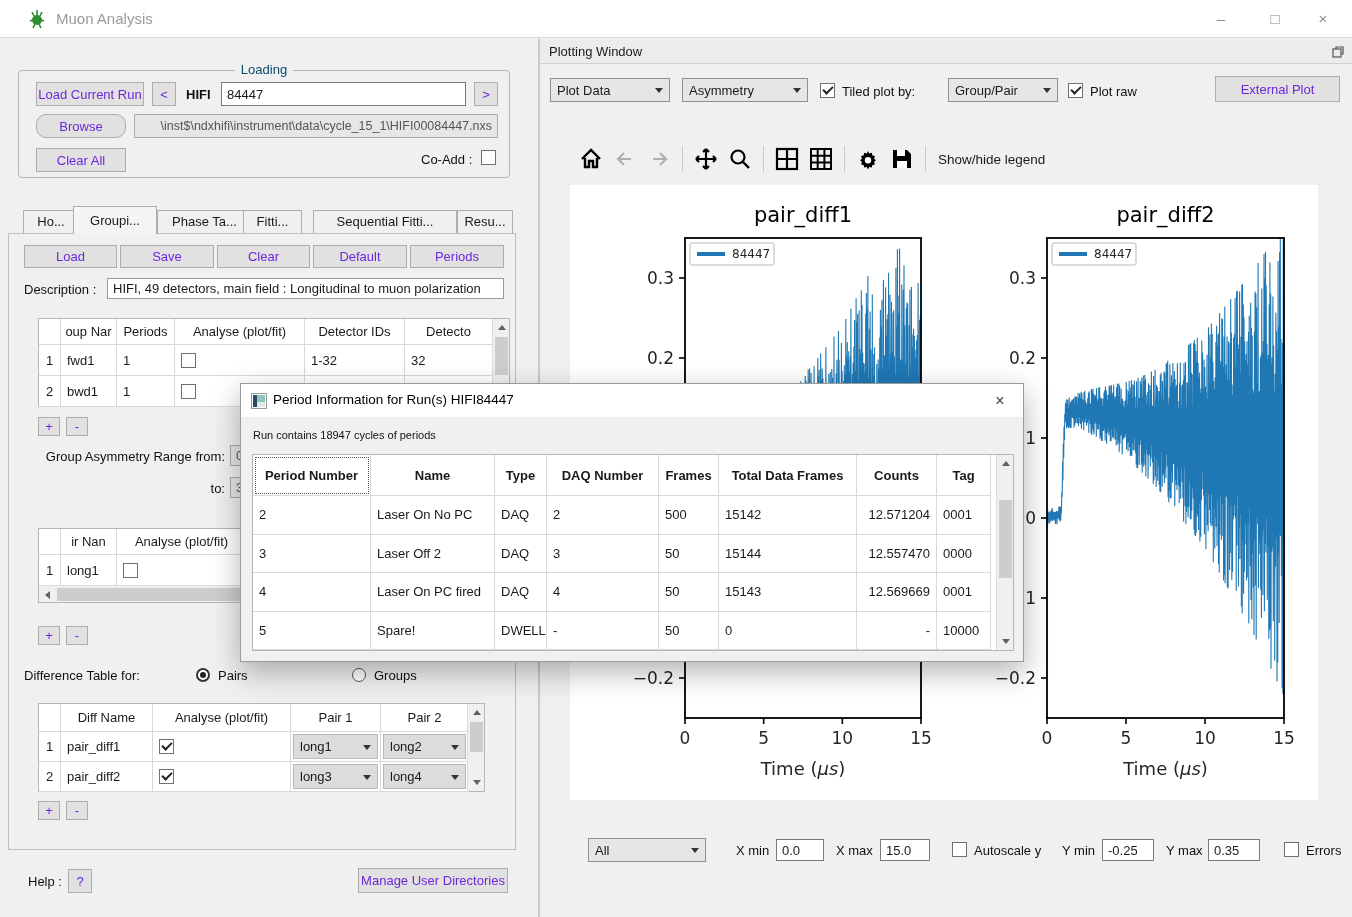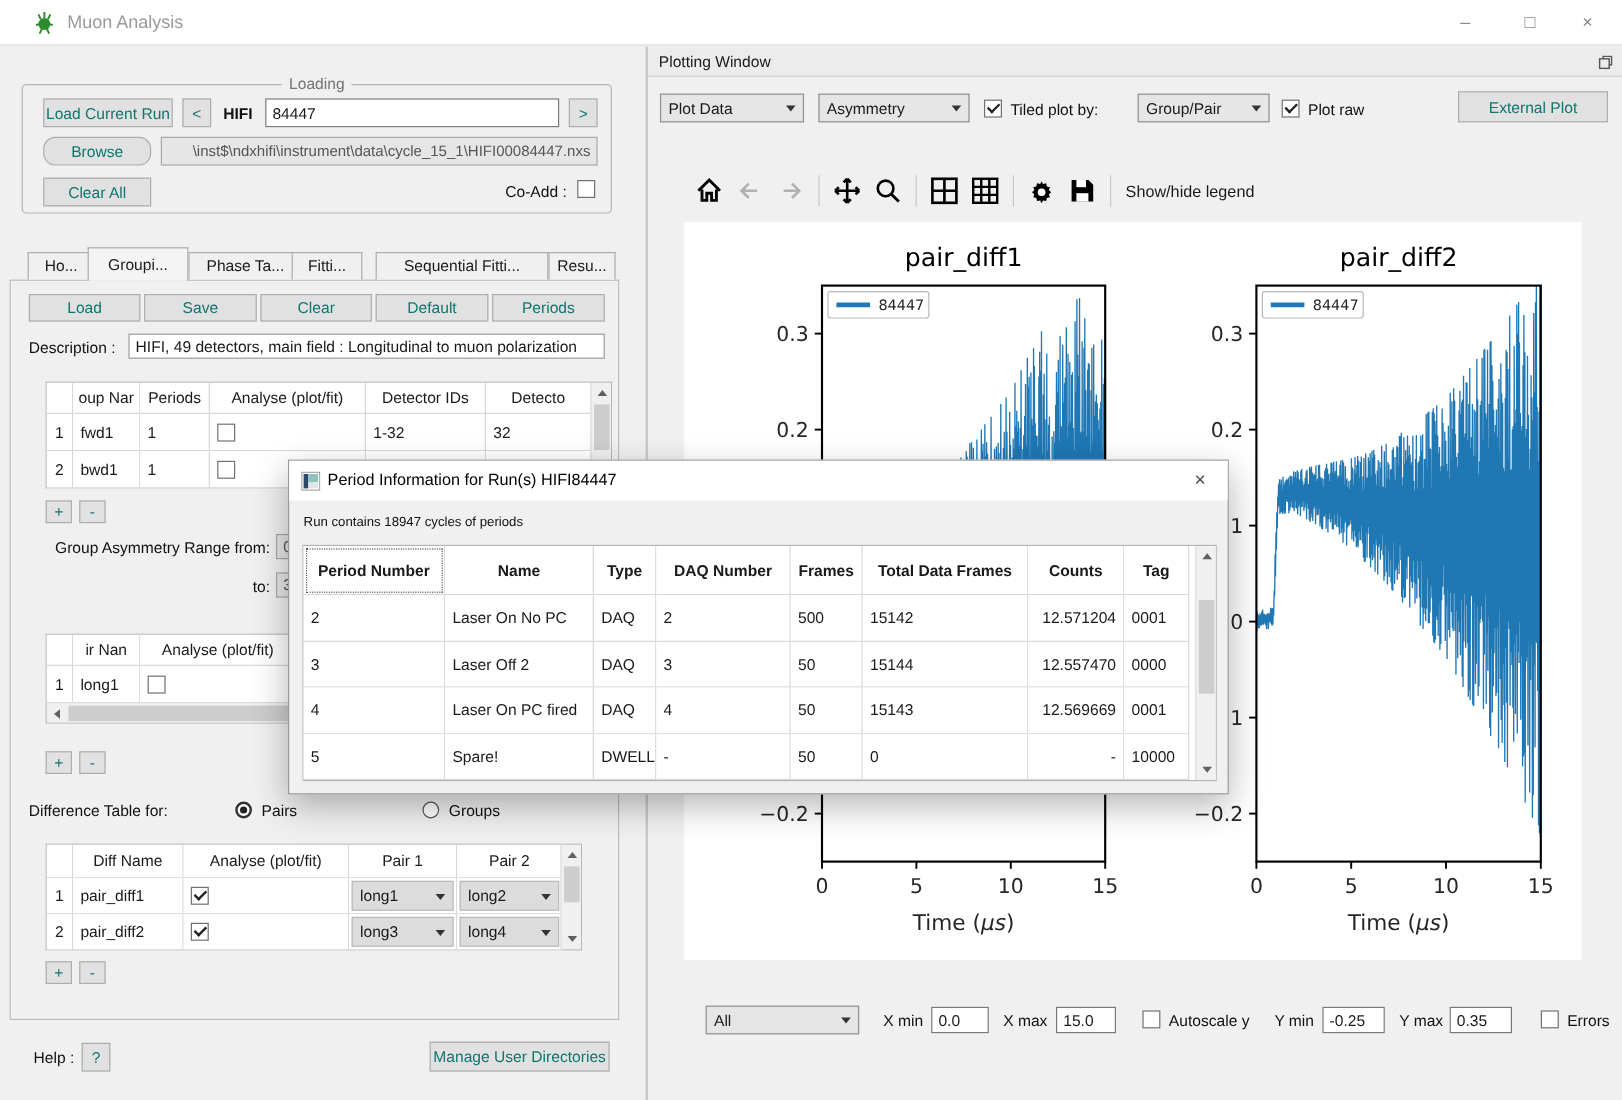--- a/index.html
+++ b/index.html
@@ -7,35 +7,35 @@
   body { font-family:"Liberation Sans", sans-serif; font-size:13px; color:#1a1a1a; }
   #app { position:relative; width:1352px; height:917px; background:#f0f0f0; }
 
   
   .titlebar { position:absolute; left:0; top:0; width:1352px; height:38px; background:#ffffff; border-bottom:1px solid #d9d9d9; }
   .titlebar .title { position:absolute; left:56px; top:10px; font-size:15px; color:#9a9a9a; }
   .appicon { position:absolute; left:26px; top:8px; width:22px; height:22px; }
   .wbtn { position:absolute; top:0; width:46px; height:38px; text-align:center; line-height:38px; color:#8a8a8a; font-size:15px; }
 
   
-  .btn { position:absolute; background:#e1e1e1; border:1px solid #adadad; text-align:center; color:#0f766e; font-size:13px; display:flex; align-items:center; justify-content:center; }
+  .btn { position:absolute; background:#e1e1e1; border:1px solid #adadad; text-align:center; color:#6d28d9; font-size:13px; display:flex; align-items:center; justify-content:center; }
   .field { position:absolute; background:#ffffff; border:1px solid #7a7a7a; font-size:13px; padding:2px 5px; display:flex; align-items:center; white-space:nowrap; overflow:hidden; }
   .field.dis { background:#e6e6e6; color:#555; border-color:#a9a9a9; }
   .combo { position:absolute; background:#e6e6e6; border:1px solid #8f8f8f; font-size:13px; padding:2px 6px; display:flex; align-items:center; }
   .combo .arr { position:absolute; right:6px; top:50%; margin-top:-2px; width:0; height:0; border-left:4px solid transparent; border-right:4px solid transparent; border-top:5px solid #333; }
   .lbl { position:absolute; white-space:nowrap; color:#111; }
   .cb { position:absolute; width:15px; height:15px; background:#fff; border:1px solid #707070; }
   .cb.checked::after { content:""; position:absolute; left:2px; top:2px; width:8px; height:4px; border-left:2px solid #222; border-bottom:2px solid #222; transform:rotate(-45deg); }
   .radio { position:absolute; width:14px; height:14px; border:1px solid #555; border-radius:50%; background:#fff; }
   .radio.sel { border:2px solid #333; }
   .radio.sel::after { content:""; position:absolute; left:2px; top:2px; width:6px; height:6px; background:#222; border-radius:50%; }
 
   
   .groupbox { position:absolute; border:1px solid #b4b4b4; border-radius:4px; }
-  .groupbox .legend { position:absolute; top:-9px; left:50%; transform:translateX(-50%); background:#f0f0f0; padding:0 6px; color:#737373; font-size:13px; }
+  .groupbox .legend { position:absolute; top:-9px; left:50%; transform:translateX(-50%); background:#f0f0f0; padding:0 6px; color:#0c4a6e; font-size:13px; }
 
   
   .tab { position:absolute; top:210px; height:23px; background:#f0f0f0; border:1px solid #adadad; border-bottom:none; text-align:center; font-size:13px; line-height:22px; overflow:hidden; white-space:nowrap; }
   .tab.sel { top:206px; height:28px; background:#f4f4f4; line-height:27px; z-index:3; }
   .tabpane { position:absolute; left:8px; top:233px; width:508px; height:617px; border:1px solid #bdbdbd; }
 
   
   .tbl { position:absolute; background:#fff; border:1px solid #b5b5b5; }
   .tbl .cell { position:absolute; border-right:1px solid #d8d8d8; border-bottom:1px solid #d8d8d8; padding:0 6px; display:flex; align-items:center; overflow:hidden; white-space:nowrap; background:#fff; }
   .tbl .hcell { justify-content:center; background:#fff; }
@@ -390,21 +390,21 @@
       <text x="466" y="499" text-anchor="end" font-size="17" font-family="DejaVu Sans, sans-serif" fill="#262626">−0.2</text>
       <text x="595.5" y="37" text-anchor="middle" font-size="21" font-family="DejaVu Sans, sans-serif" fill="#000">pair_diff2</text>
       <text x="595.5" y="590" text-anchor="middle" font-size="18" font-family="DejaVu Sans, sans-serif" fill="#262626"><tspan>Time (</tspan><tspan font-style="italic">µs</tspan><tspan>)</tspan></text>
       <g>
         <rect x="482" y="58" width="84" height="22" fill="#fff" stroke="#b8b8b8" rx="2"></rect>
         <line x1="489" y1="69" x2="517" y2="69" stroke="#1f77b4" stroke-width="4"></line>
         <text x="524" y="73" font-size="12" font-family="DejaVu Sans, sans-serif" fill="#262626">84447</text>
       </g>
     </svg>
 
-  <div class="combo" style="left:588px; top:838px; width:128px; height:24px;">
+  <div class="combo" style="left:588px; top:838px; width:118px; height:24px;">
       <span>All</span>
       <span class="arr"></span>
     </div>
   <div class="lbl" style="left:736px; top:843px;">X min</div>
   <div class="field" style="left:776px; top:839px; width:48px; height:22px;">0.0</div>
   <div class="lbl" style="left:836px; top:843px;">X max</div>
   <div class="field" style="left:880px; top:839px; width:50px; height:22px;">15.0</div>
   <div class="cb" style="left:952px; top:842px;"></div>
   <div class="lbl" style="left:974px; top:843px;">Autoscale y</div>
   <div class="lbl" style="left:1062px; top:843px;">Y min</div>

